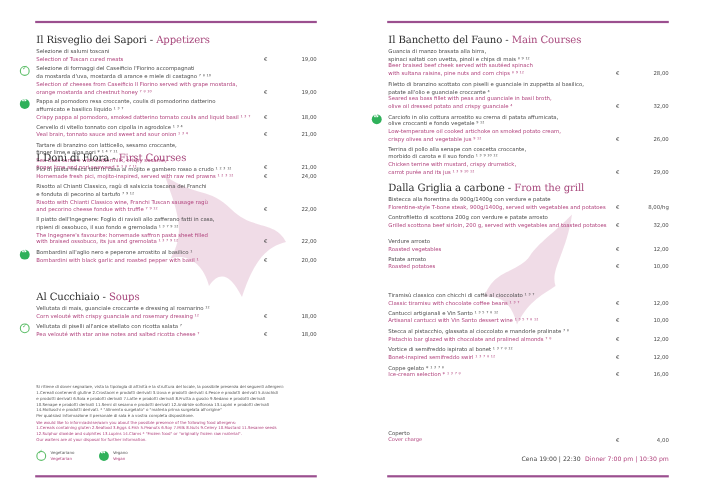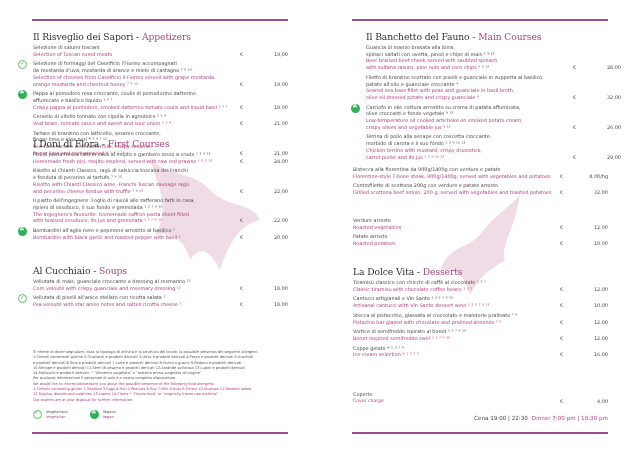--- a/index.html
+++ b/index.html
@@ -190,21 +190,21 @@
     </div>
   </div>
   <div class="rule bottom" style="top:432px;"></div>
 </div>
 
 <div class="page right">
   <div class="rule top"></div>
   <svg class="watermark" style="left:110px;top:190px;" width="110" height="110" viewBox="0 0 110 110">
     <path d="M90 5 C70 25 60 30 50 45 C35 60 20 55 10 80 C25 78 35 85 40 105 C50 85 60 80 75 70 C70 55 85 40 90 5 Z" fill="#b0437d"></path>
   </svg>
-  <div class="section" style="top:31px;margin-left:13px;">
+  <div class="section" style="top:31px;">
       <div class="sec-title"><span>Il Banchetto del Fauno</span> - <span class="en" style="font-size:inherit;line-height:inherit;font-family:inherit">Main Courses</span></div>
       <div class="item">
         <div class="it">Guancia di manzo brasata alla birra,</div>
         <div class="it">spinaci saltati con uvetta, pinoli e chips di mais ⁸ ⁹ ¹²</div>
         <div class="en">Beer braised beef cheek served with sautéed spinach</div>
         <div class="en">with sultana raisins, pine nuts and corn chips ⁸ ⁹ ¹²</div>
         <div class="price">
           <span class="eur">€</span>
           <span>28,00</span>
         </div>
@@ -235,20 +235,21 @@
         <div class="it">morbido di carota e il suo fondo ¹ ³ ⁹ ¹⁰ ¹²</div>
         <div class="en">Chicken terrine with mustard, crispy drumstick,</div>
         <div class="en">carrot purée and its jus ¹ ³ ⁹ ¹⁰ ¹²</div>
         <div class="price">
           <span class="eur">€</span>
           <span>29,00</span>
         </div>
       </div>
     </div>
   <div class="section" style="top:166px;">
+      <div class="sec-title"><span>Dalla Griglia a carbone</span> - <span class="en" style="font-size:inherit;line-height:inherit;font-family:inherit">From the grill</span></div>
       <div class="item">
         <div class="it">Bistecca alla fiorentina da 900g/1400g con verdure e patate</div>
         <div class="en">Florentine-style T-bone steak, 900g/1400g, served with vegetables and potatoes</div>
         <div class="price">
           <span class="eur">€</span>
           <span>8,00/hg</span>
         </div>
       </div>
       <div class="item">
         <div class="it">Controfiletto di scottona 200g con verdure e patate arrosto</div>
@@ -271,21 +272,20 @@
       <div class="item">
         <div class="it">Patate arrosto</div>
         <div class="en">Roasted potatoes</div>
         <div class="price">
           <span class="eur">€</span>
           <span>10,00</span>
         </div>
       </div>
     </div>
   <div class="section" style="top:266px;">
-      <div class="sec-title"><span>La Dolce Vita</span> - <span class="en" style="font-size:inherit;line-height:inherit;font-family:inherit">Desserts</span></div>
       <div class="item">
         <div class="it">Tiramisù classico con chicchi di caffè al cioccolato ¹ ³ ⁷</div>
         <div class="en">Classic tiramisu with chocolate coffee beans ¹ ³ ⁷</div>
         <div class="price">
           <span class="eur">€</span>
           <span>12,00</span>
         </div>
       </div>
       <div class="item">
         <div class="it">Cantucci artigianali e Vin Santo ¹ ³ ⁵ ⁷ ⁸ ¹²</div>

